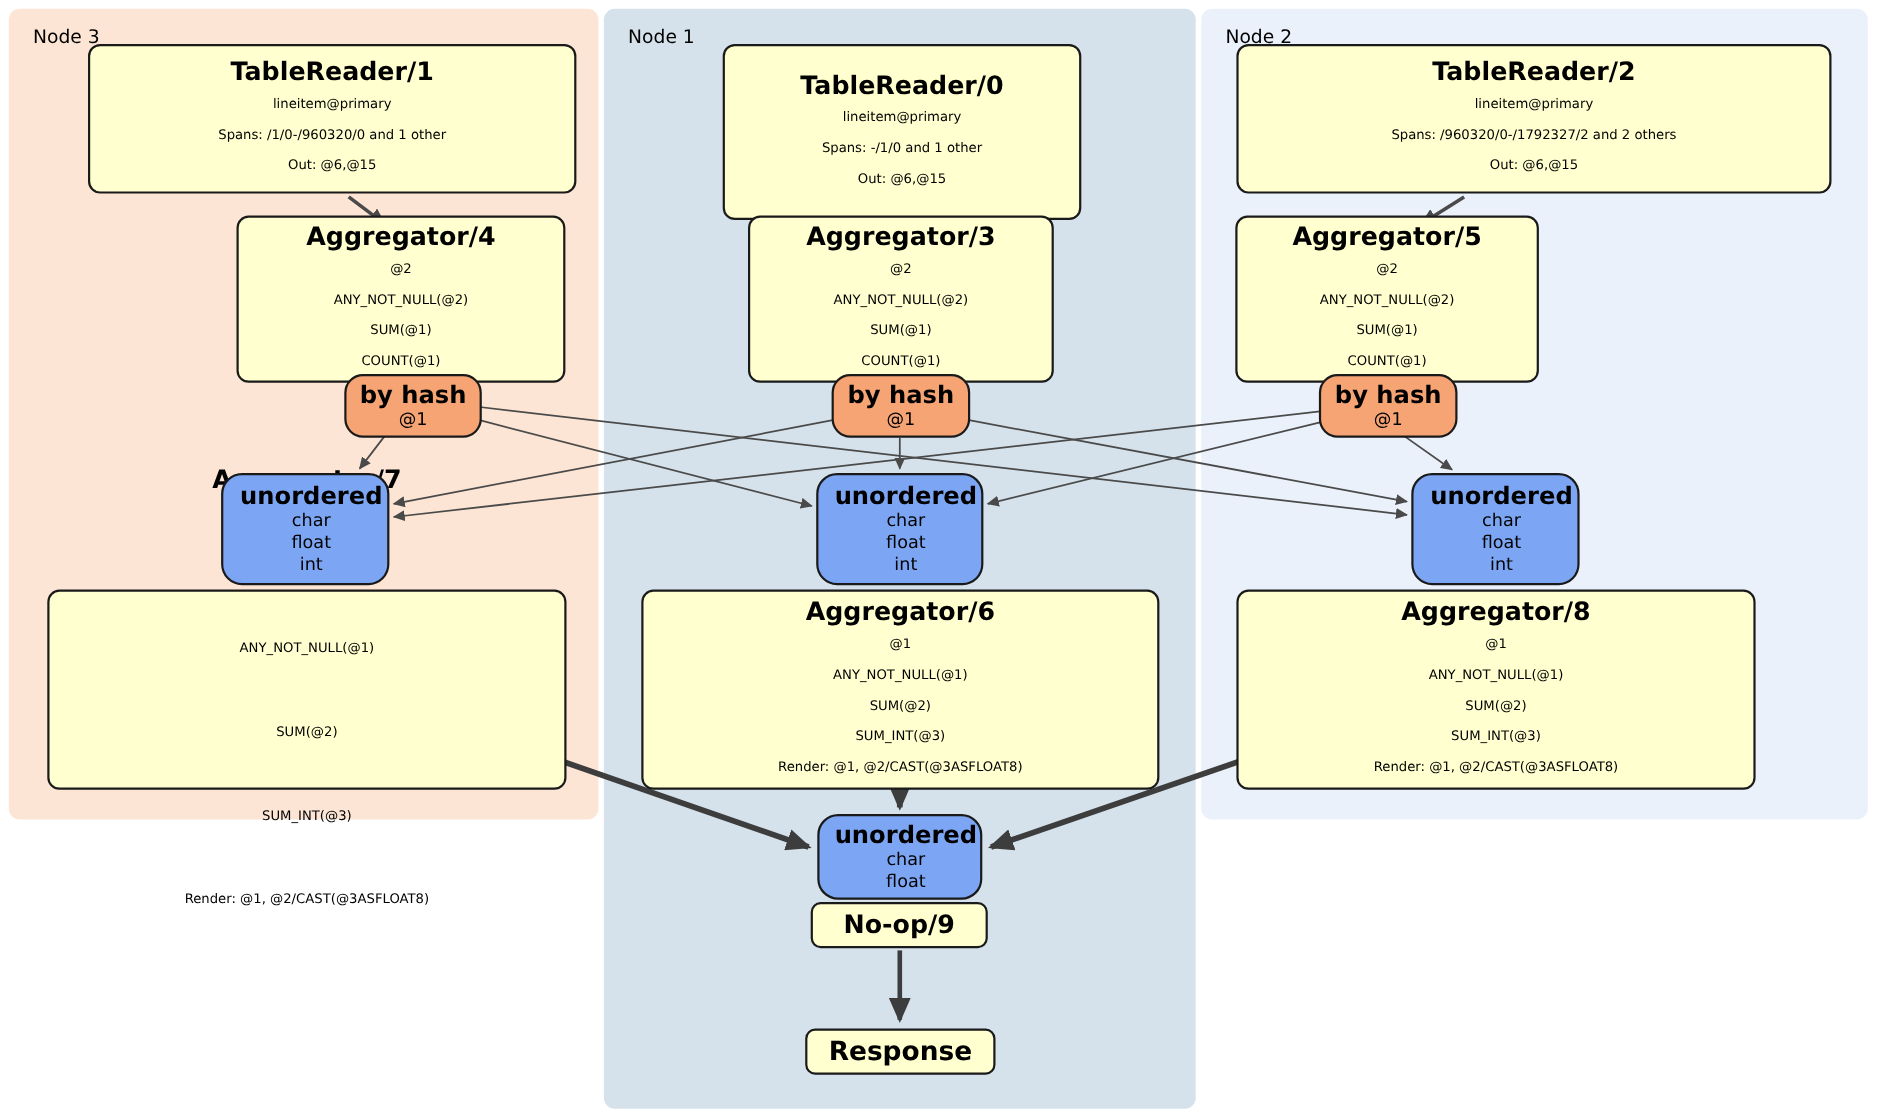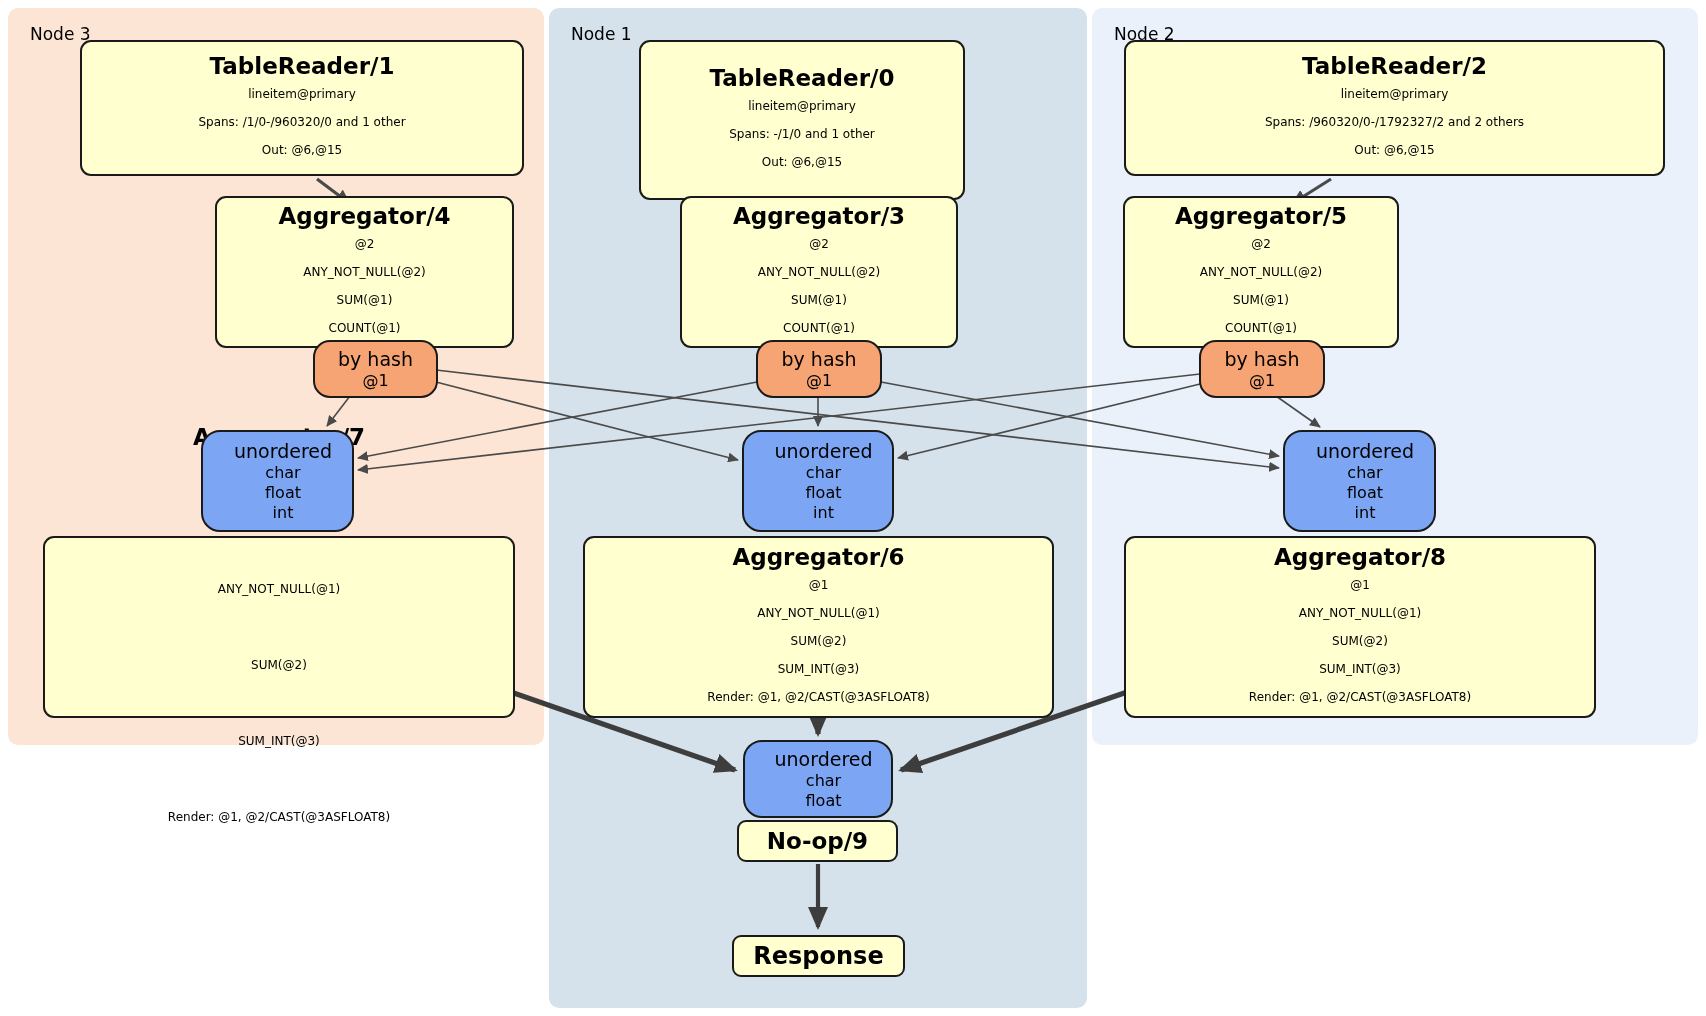--- a/index.html
+++ b/index.html
@@ -14,21 +14,21 @@
   .panel-label{position:absolute;left:10px;top:4px;margin:12px;font-size:17px;font-weight:400;}
   .edges{position:absolute;left:0;top:0;z-index:1;pointer-events:none;}
   .box{position:absolute;box-sizing:border-box;display:flex;flex-direction:column;
        justify-content:center;align-items:center;text-align:center;
        border:2px solid var(--border);background:var(--box-bg);z-index:2;}
   .proc{border-radius:11px;}
   .proc .title{font-size:23px;font-weight:700;line-height:28px;}
   .proc .line{font-size:12px;line-height:28px;white-space:nowrap;}
   .router{background:var(--router-bg);border-radius:17px;z-index:3;}
   .sync{background:var(--sync-bg);border-radius:19px;z-index:3;padding-left:11px;}
-  .rtitle{font-size:19px;font-weight:400;line-height:23px;}
+  .rtitle{font-size:22px;font-weight:700;line-height:23px;}
   .rline{font-size:16px;line-height:20px;}
   .noop{border-radius:9px;}
   .noop .title{font-size:23px;font-weight:700;}
   .resp{border-radius:9px;}
   .resp .title{font-size:24px;font-weight:700;}
   .thin{stroke:var(--edge);stroke-width:1.6;fill:none;}
   .mid{stroke:var(--edge);stroke-width:3.2;fill:none;}
   .thick{stroke:var(--thick-edge);stroke-width:5.2;fill:none;}
   .resp-line{stroke:var(--thick-edge);stroke-width:4.2;fill:none;}
   .mk-thin{fill:var(--edge);}
@@ -116,21 +116,21 @@
   </div>
   <div class="box proc" style="left:43px;top:536px;width:472px;height:182px;gap:48px;">
     <div class="title">Aggregator/7</div>
     <div class="line">@1</div>
     <div class="line">ANY_NOT_NULL(@1)</div>
     <div class="line">SUM(@2)</div>
     <div class="line">SUM_INT(@3)</div>
     <div class="line">Render: @1, @2/CAST(@3ASFLOAT8)</div>
   </div>
 
-  <div class="box proc" style="left:639px;top:40px;width:326px;height:160px;">
+  <div class="box proc" style="left:657px;top:40px;width:326px;height:160px;">
     <div class="title">TableReader/0</div>
     <div class="line">lineitem@primary</div>
     <div class="line">Spans: -/1/0 and 1 other</div>
     <div class="line">Out: @6,@15</div>
   </div>
   <div class="box proc" style="left:680px;top:196px;width:278px;height:152px;">
     <div class="title">Aggregator/3</div>
     <div class="line">@2</div>
     <div class="line">ANY_NOT_NULL(@2)</div>
     <div class="line">SUM(@1)</div>

